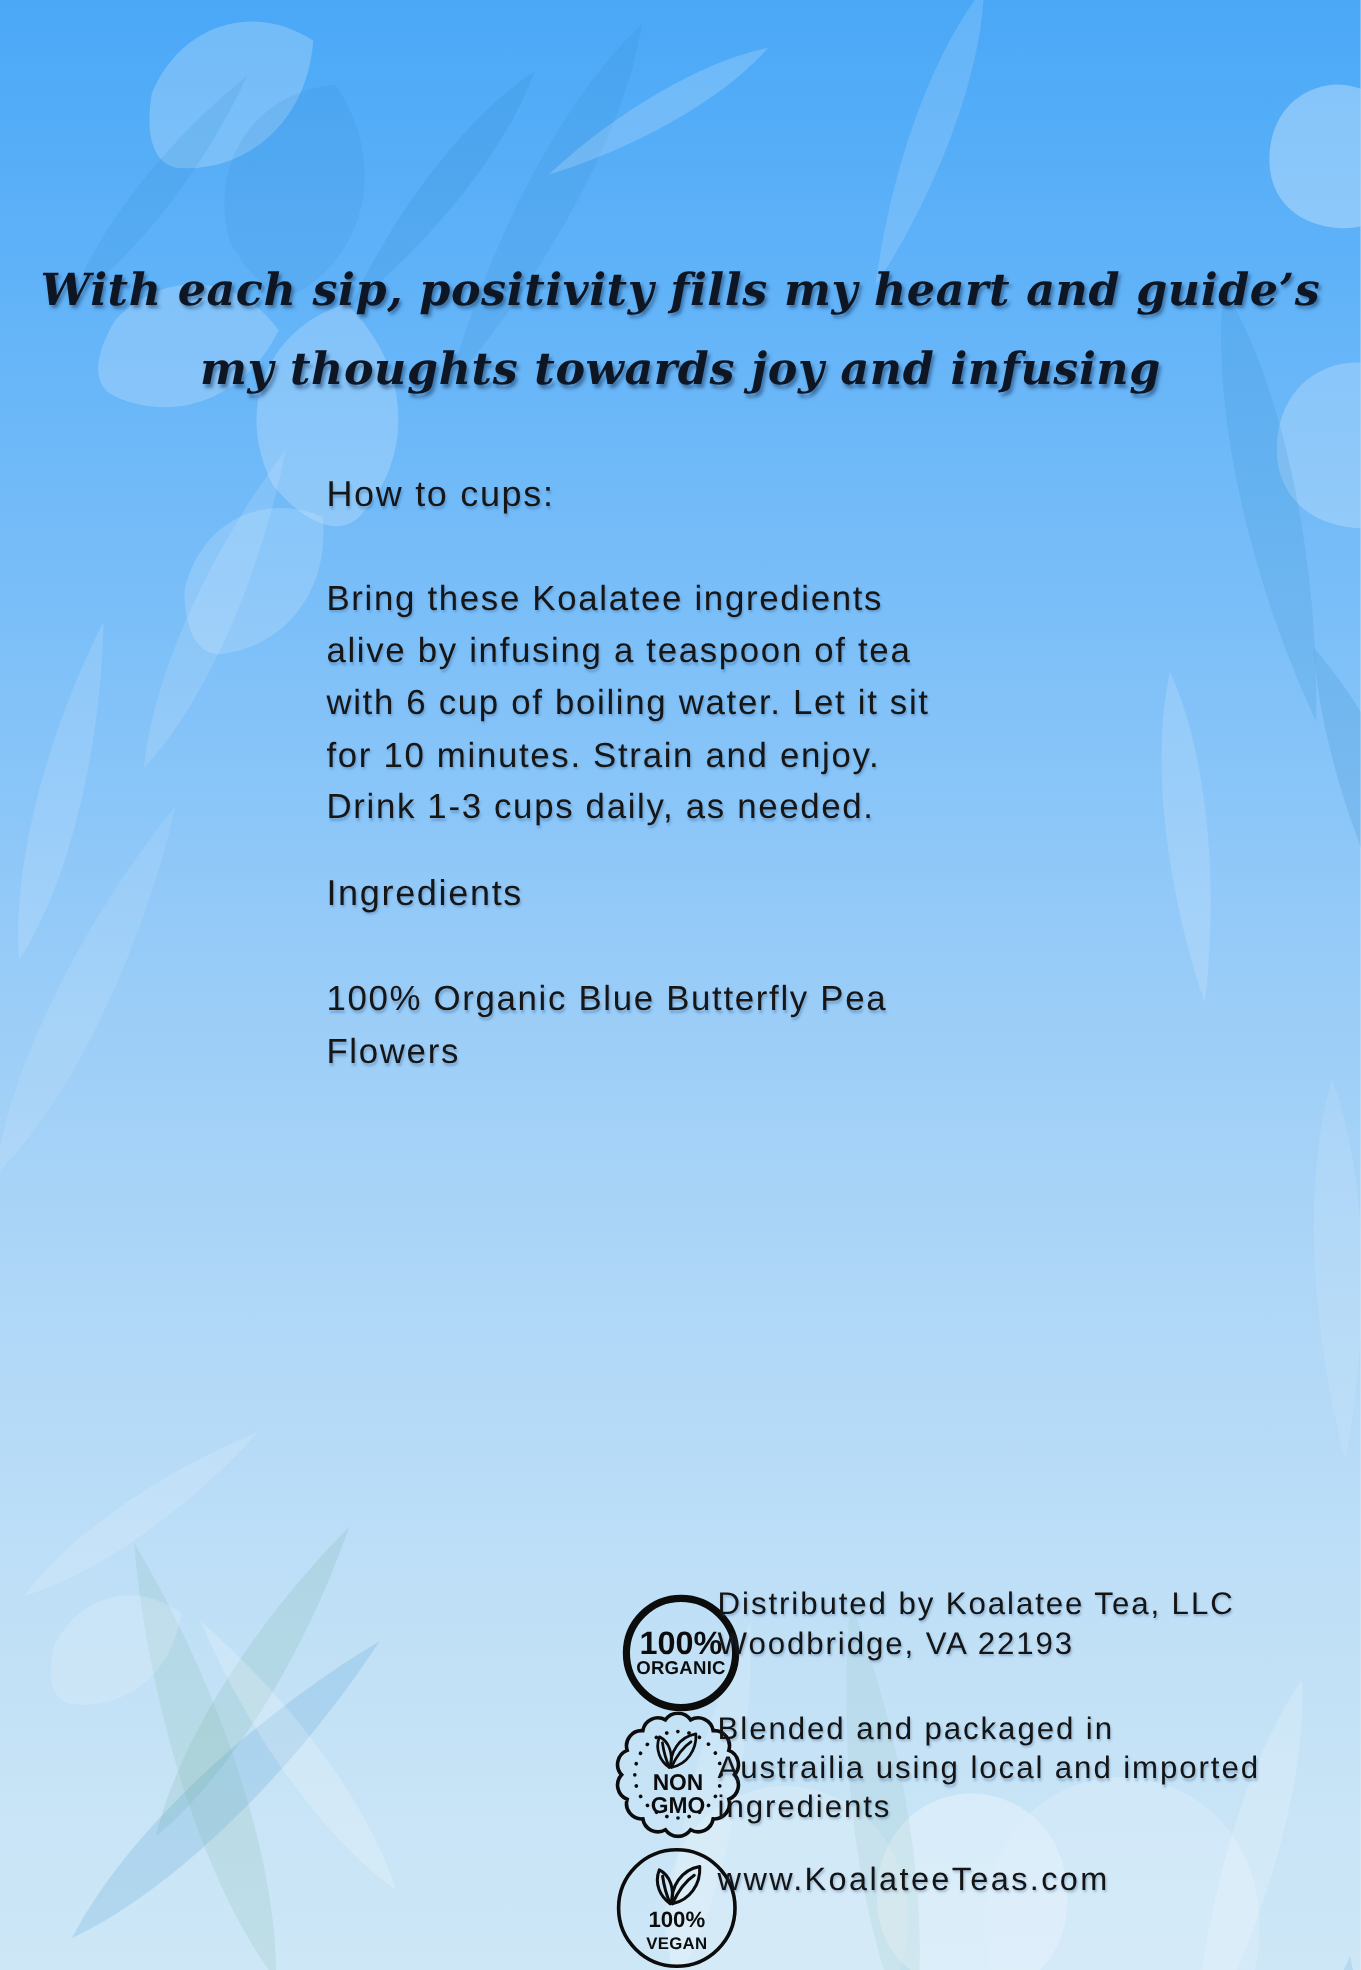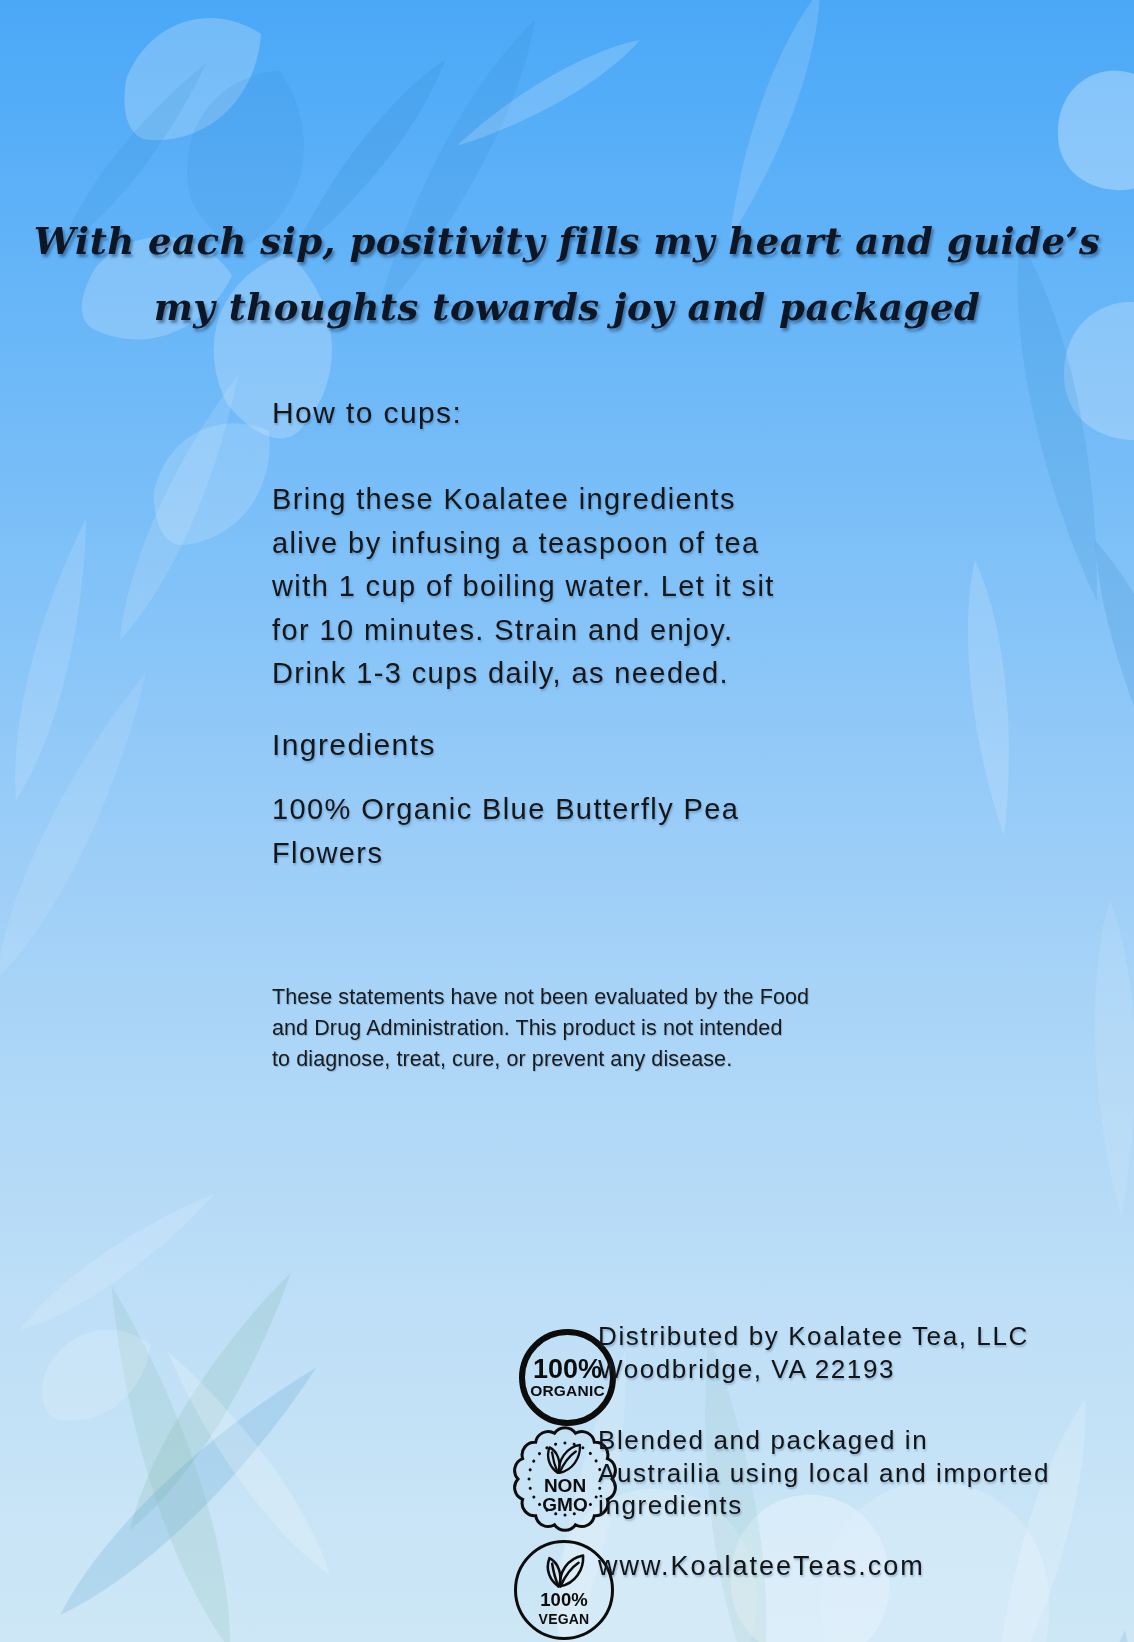--- a/index.html
+++ b/index.html
@@ -27,21 +27,21 @@
     text-shadow:2px 3px 3px rgba(28,62,104,0.55);
     letter-spacing:0.5px;
   }
 
   
   .copy{position:absolute;left:272px;width:640px;color:#161616;
     text-shadow:1px 2px 2px rgba(45,90,140,0.35);}
   .h-steep{top:396px;font-size:30px;letter-spacing:1.4px;}
   .p-steep{top:478px;font-size:29px;line-height:43.5px;letter-spacing:1.4px;}
   .h-ingredients{top:728px;font-size:30px;letter-spacing:1.4px;}
-  .p-ingredients{top:788px;font-size:29px;line-height:43.5px;letter-spacing:1.4px;}
+  .p-ingredients{top:812px;font-size:29px;line-height:43.5px;letter-spacing:1.4px;}
   .disclaimer{
     position:absolute;left:272px;top:982px;width:640px;
     font-size:21.5px;line-height:31px;letter-spacing:0.1px;
     color:#1a1a1a;text-shadow:1px 1px 1px rgba(45,90,140,0.3);
   }
 
   
   .badge-organic{
     position:absolute;left:519px;top:1329px;
     width:85px;height:85px;border:6px solid #0c0c0c;border-radius:50%;
@@ -141,43 +141,38 @@
         <path d="M20,40 C18,25 28,9 45,6 C46,22 36,37 20,40 Z"></path>
         <path d="M18,40 C9,34 3,22 8,9 C18,14 22,27 19,38 Z"></path>
         <path d="M20,40 C25,29 31,20 40,14"></path>
         <path d="M18,40 C14,31 12,22 11,15"></path>
       </g>
     </defs>
   </svg>
 
   <div class="quote">
     <div>With each sip, positivity fills my heart and guide’s</div>
-    <div>my thoughts towards joy and packaged</div>
+    <div>my thoughts towards joy and infusing</div>
   </div>
 
   <div class="copy h-steep">How to cups:</div>
   <div class="copy p-steep">
     <div>Bring these Koalatee ingredients</div>
     <div>alive by infusing a teaspoon of tea</div>
-    <div>with 1 cup of boiling water. Let it sit</div>
+    <div>with 6 cup of boiling water. Let it sit</div>
     <div>for 10 minutes. Strain and enjoy.</div>
     <div>Drink 1-3 cups daily, as needed.</div>
   </div>
 
   <div class="copy h-ingredients">Ingredients</div>
   <div class="copy p-ingredients">
     <div>100% Organic Blue Butterfly Pea</div>
     <div>Flowers</div>
   </div>
 
-  <div class="disclaimer">
-    <div>These statements have not been evaluated by the Food</div>
-    <div>and Drug Administration. This product is not intended</div>
-    <div>to diagnose, treat, cure, or prevent any disease.</div>
-  </div>
 
   <div class="badge-organic">
     <div class="b1">100%</div>
     <div class="b2">ORGANIC</div>
   </div>
   <div class="foot-text t-distributor">
     <div>Distributed by Koalatee Tea, LLC</div>
     <div>Woodbridge, VA 22193</div>
   </div>
 

